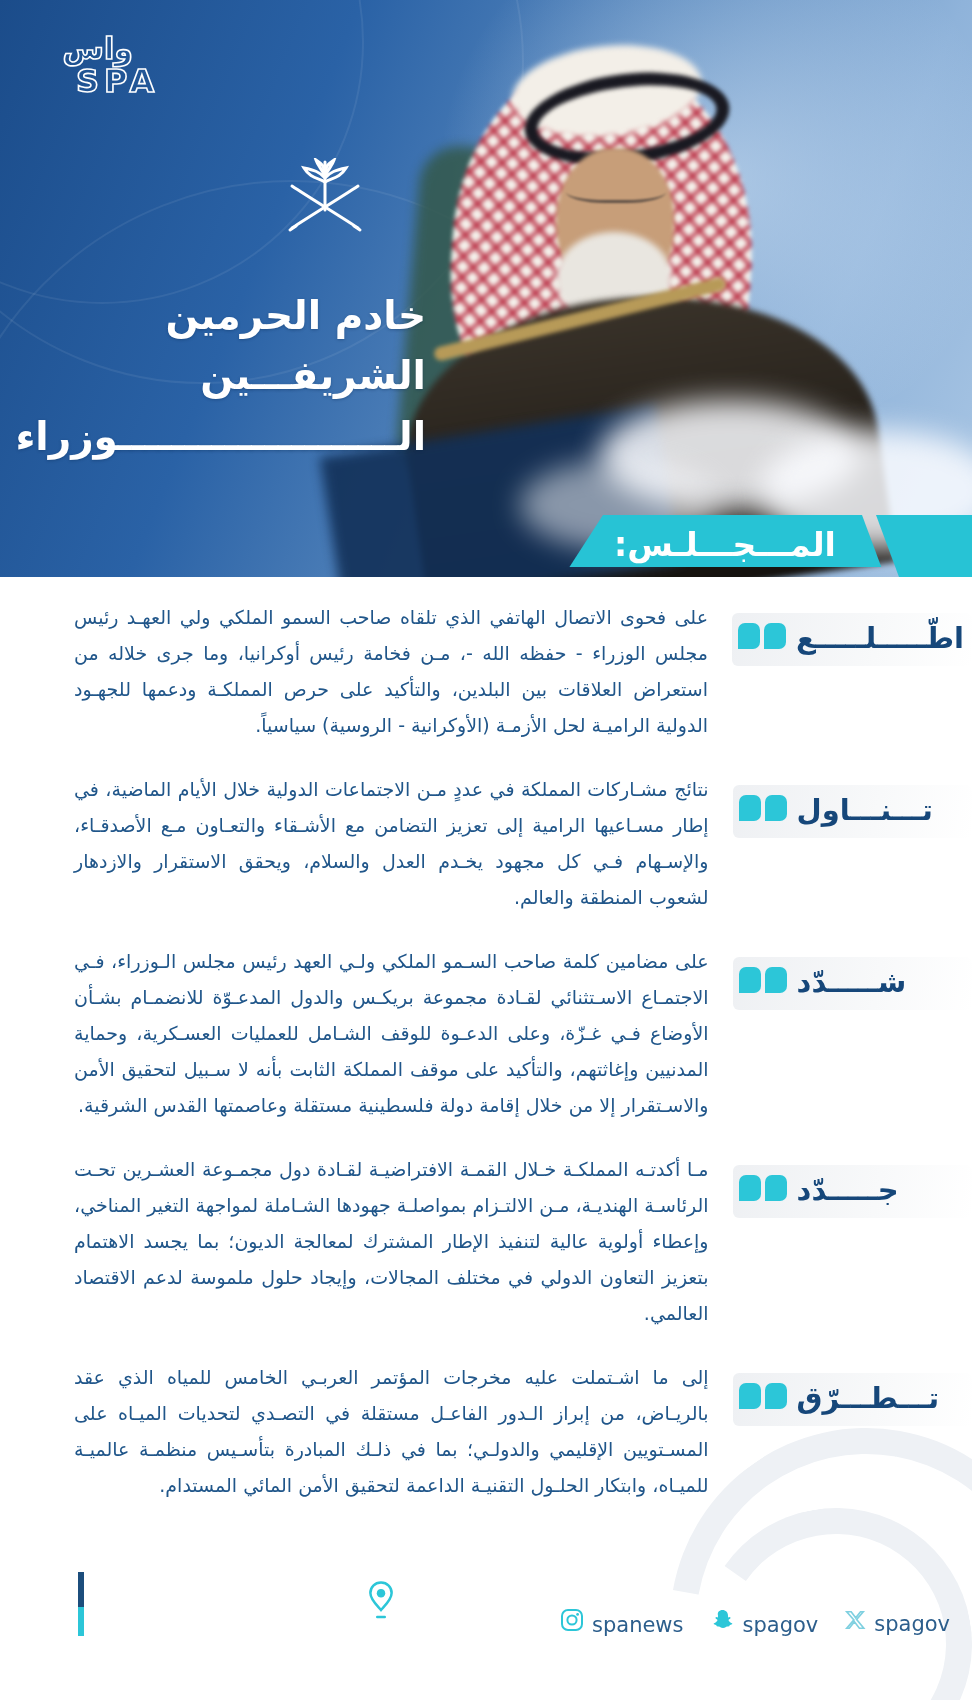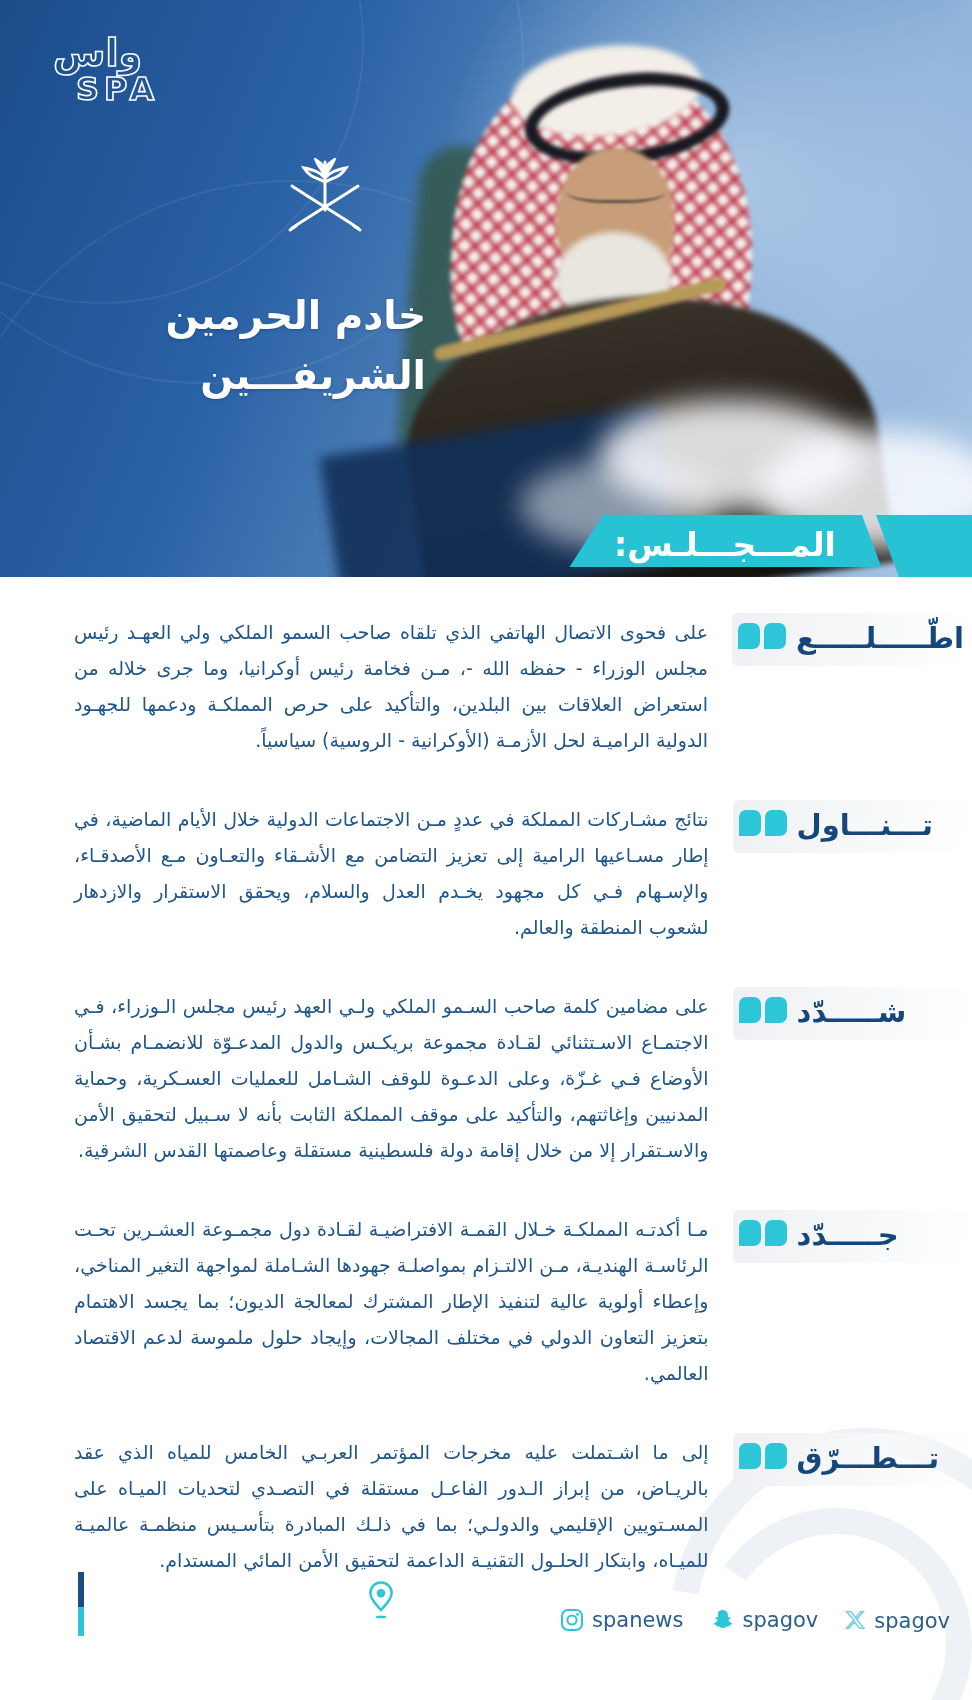--- a/index.html
+++ b/index.html
@@ -39,58 +39,58 @@
   .beard{position:absolute;left:556px;top:232px;width:116px;height:92px;background:#e9e6e0;
     border-radius:50% 50% 46% 46%;filter:blur(3px);}
   .table-dark{position:absolute;left:330px;top:430px;width:340px;height:160px;background:#123058;
     transform:rotate(-9deg);filter:blur(6px);opacity:.9;}
   .cloud{position:absolute;background:rgba(250,252,255,.85);border-radius:50%;filter:blur(14px);}
   .c1{left:600px;top:400px;width:260px;height:110px;}
   .c2{left:760px;top:430px;width:240px;height:120px;}
   .c3{left:520px;top:460px;width:200px;height:90px;opacity:.6;}
   
   .spa-logo{position:absolute;left:36px;top:34px;color:#fff;font-weight:bold;text-align:center;line-height:1.02;}
-  .spa-logo .ar{font-size:38px;letter-spacing:2px;-webkit-text-stroke:1.6px #ffffff;color:transparent;}
+  .spa-logo .ar{font-size:30px;letter-spacing:2px;-webkit-text-stroke:1.6px #ffffff;color:transparent;}
   .spa-logo .en{font-size:32px;letter-spacing:5px;-webkit-text-stroke:1.6px #ffffff;color:transparent;margin-left:40px;}
   
   .emblem{position:absolute;left:282px;top:158px;}
   .orgtext{position:absolute;left:112px;top:176px;width:175px;color:#ffffff;text-align:center;
     direction:rtl;font-size:15px;font-weight:bold;line-height:1.85;text-shadow:0 0 2px rgba(0,30,70,.4);}
   
   .title{position:absolute;left:74px;top:286px;width:352px;direction:rtl;color:#ffffff;
     font-weight:bold;font-size:39px;line-height:1.55;text-align:right;
     text-shadow:0 1px 3px rgba(10,40,80,.35);}
   
   .banner-a{position:absolute;left:560px;top:515px;width:330px;height:52px;background:#27c3d5;
     clip-path:polygon(43px 0px,302px 0px,325px 62px,3px 62px);z-index:5;}
   .banner-b{position:absolute;left:876px;top:515px;width:96px;height:62px;background:#27c3d5;
     clip-path:polygon(0px 0px,96px 0px,96px 62px,23px 62px);z-index:5;}
   .banner-label{position:absolute;left:0;top:0;width:100%;height:62px;line-height:60px;
     text-align:center;color:#ffffff;font-size:33px;font-weight:bold;direction:rtl;}
   
   .content{position:absolute;left:0;top:577px;width:972px;z-index:2;padding-top:22px;}
   .entry{display:flex;align-items:flex-start;margin-bottom:28px;}
   .para{width:636px;margin-left:74px;direction:rtl;text-align:justify;text-align-last:right;
-    color:#20568a;font-size:19px;line-height:36px;font-weight:500;margin-top:15px;}
+    color:#20568a;font-size:19px;line-height:36px;font-weight:500;}
   .headcol{width:240px;margin-left:24px;padding-top:14px;}
   .headrow{display:flex;align-items:flex-start;gap:10px;
     background:linear-gradient(100deg,#eef0f3 0%,#f8f9fa 60%,rgba(255,255,255,0) 100%);
     border-radius:6px;padding:8px 16px 10px 6px;}
   .qmarks{display:flex;gap:4px;padding-top:2px;}
   .qmarks span{display:block;width:22px;height:26px;background:#2cc6d8;border-radius:7px 7px 7px 0;}
   .headtxt{direction:rtl;color:#16477a;font-size:29px;font-weight:bold;line-height:1.2;white-space:nowrap;}
   
   .footer{position:absolute;left:0;top:1556px;width:972px;height:120px;z-index:2;}
   .datebar{position:absolute;left:78px;top:16px;width:6px;height:64px;
     background:linear-gradient(#1c4d7c 0%,#1c4d7c 55%,#2cc6d8 55%,#2cc6d8 100%);}
   .dateblock{position:absolute;left:96px;top:10px;width:260px;direction:rtl;text-align:right;
     color:#1c4d7c;font-weight:bold;font-size:21px;line-height:1.7;}
   .pin{position:absolute;left:366px;top:24px;}
   .social{position:absolute;left:560px;top:52px;display:flex;align-items:center;gap:26px;}
-  .social .item{display:flex;align-items:flex-start;gap:8px;color:#2c5e8c;font-size:21px;font-weight:500;}
+  .social .item{display:flex;align-items:flex-end;gap:8px;color:#2c5e8c;font-size:21px;font-weight:500;}
   
   .swirl{position:absolute;right:-90px;bottom:-120px;width:420px;height:420px;z-index:1;}
   .swirl div{position:absolute;border:26px solid #eef1f5;border-radius:50%;
     border-left-color:transparent;border-bottom-color:transparent;}
   .s1{right:0;bottom:0;width:340px;height:340px;transform:rotate(-35deg);}
   .s2{right:90px;bottom:40px;width:220px;height:220px;transform:rotate(-10deg);}
 </style>
 </head>
 <body>
 
@@ -136,20 +136,21 @@
           <path d="M43 24 C50 20 58 20 64 10 C54 12 48 14 43 20"></path>
           <path d="M43 18 C39 10 36 8 34 2 C40 6 42 8 43 14"></path>
           <path d="M43 18 C47 10 50 8 52 2 C46 6 44 8 43 14"></path>
           <path d="M43 16 L43 4"></path>
         </g>
       </svg>
     </div>
 
     <div class="title">
       <div>خادم الحرمين الشريفـــين</div>
+      <div>الـــــــــــــــــــــوزراء</div>
     </div>
   </div>
 
   <div class="banner-a">
     <div class="banner-label">المـــجـــلـس:</div>
   </div>
   <div class="banner-b"></div>
 
   <div class="content">
 

